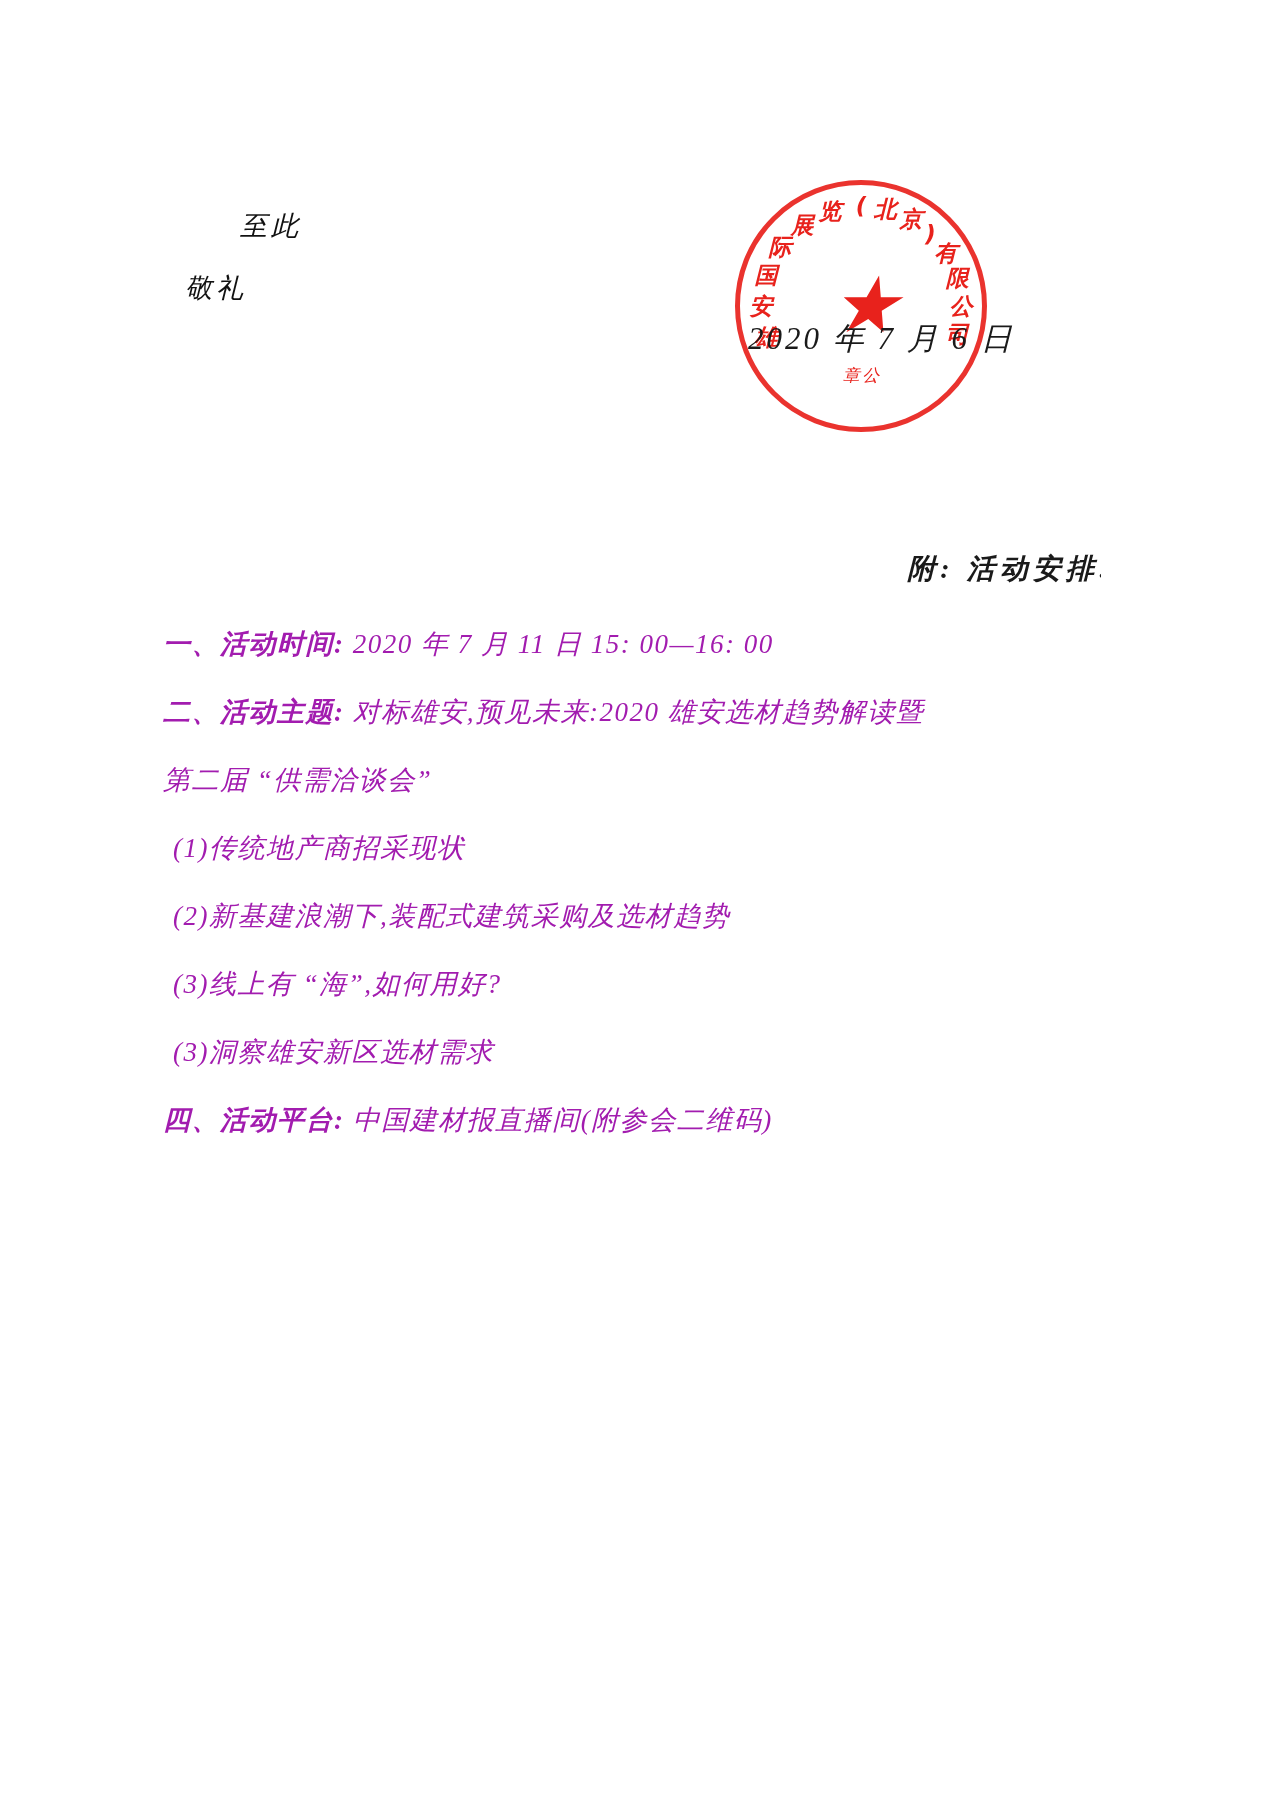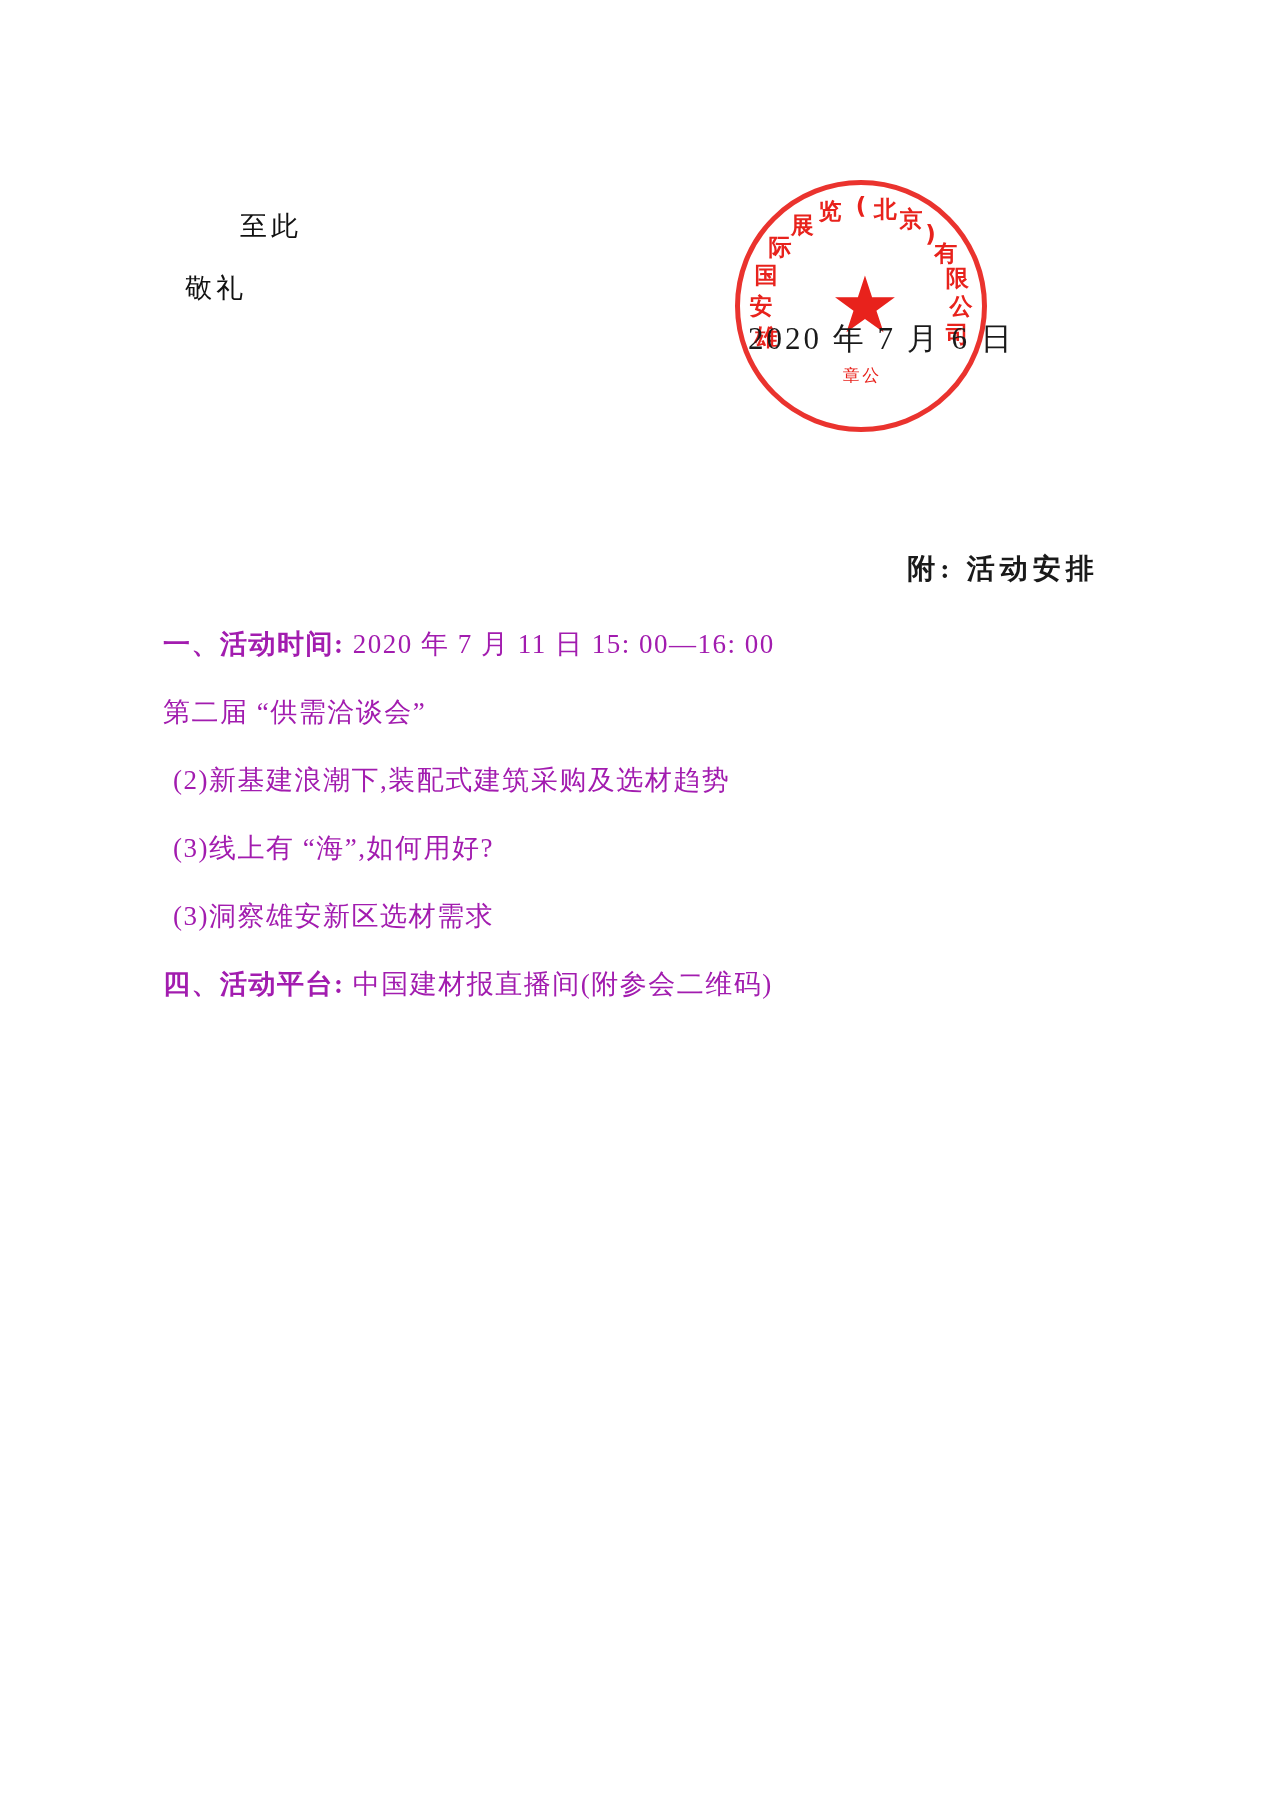--- a/index.html
+++ b/index.html
@@ -11,20 +11,21 @@
     font-family: "Liberation Serif", "DejaVu Serif", serif;
     color: #1a1a1a;
   }
   .page {
     position: relative;
     width: 1101px;
     height: 1793px;
     background: #ffffff;
     overflow: hidden;
     box-sizing: border-box;
+    font-style: italic;
   }
 
   
   .closing {
     position: absolute;
     left: 185px;
     top: 195px;
     width: 540px;
   }
   .closing .line {
@@ -197,24 +198,26 @@
     <div class="seal-star">★</div>
   </div>
 
   <div class="seal-date">2020 年 7 月 6 日</div>
 
   <div class="appendix">
     <div class="heading">附: 活动安排:</div>
 
     <p class="sec"><span class="sec-label">一、活动时间:</span><span class="sec-body"> 2020 年 7 月 11 日  15: 00—16: 00</span></p>
 
+    <p class="sec"><span class="sec-label">二、活动主题:</span><span class="sec-body"> 对标雄安,预见未来:2020 雄安选材趋势解读暨</span></p>
 
     <p class="cont">第二届 “供需洽谈会”</p>
 
 
+    <p class="item">(1)传统地产商招采现状</p>
     <p class="item">(2)新基建浪潮下,装配式建筑采购及选材趋势</p>
     <p class="item">(3)线上有 “海”,如何用好?</p>
     <p class="item">(3)洞察雄安新区选材需求</p>
 
     <p class="sec"><span class="sec-label">四、活动平台:</span><span class="sec-body"> 中国建材报直播间(附参会二维码)</span></p>
   </div>
 
 </div>
 
 </body></html>

